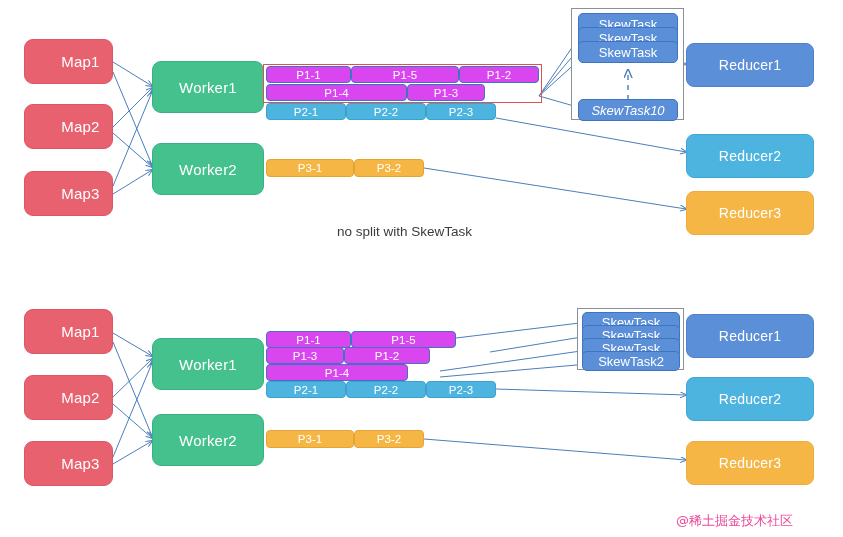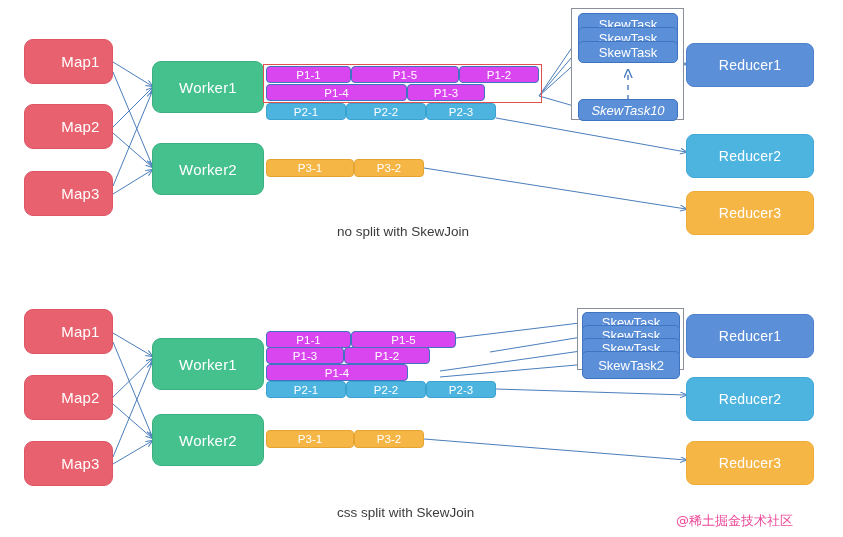--- a/index.html
+++ b/index.html
@@ -158,21 +158,21 @@
   <div class="node reducer1" style="left:686px;top:43px;width:128px;height:44px;">
     <span>Reducer1</span>
   </div>
   <div class="node reducer2" style="left:686px;top:134px;width:128px;height:44px;">
     <span>Reducer2</span>
   </div>
   <div class="node reducer3" style="left:686px;top:191px;width:128px;height:44px;">
     <span>Reducer3</span>
   </div>
 
-  <div class="caption" style="left:337px;top:224px;">no split with SkewJoin</div>
+  <div class="caption" style="left:337px;top:224px;">no split with SkewTask</div>
 
   <div class="node map" style="left:24px;top:309px;width:89px;height:45px;">
     <span>Map1</span>
   </div>
   <div class="node map" style="left:24px;top:375px;width:89px;height:45px;">
     <span>Map2</span>
   </div>
   <div class="node map" style="left:24px;top:441px;width:89px;height:45px;">
     <span>Map3</span>
   </div>
@@ -222,31 +222,30 @@
   <div class="skewgroup" style="left:577px;top:308px;width:107px;height:62px;"></div>
   <div class="skewtask" style="left:582px;top:312px;width:98px;height:20px;">
     <span>SkewTask</span>
   </div>
   <div class="skewtask" style="left:582px;top:325px;width:98px;height:20px;">
     <span>SkewTask</span>
   </div>
   <div class="skewtask" style="left:582px;top:338px;width:98px;height:20px;">
     <span>SkewTask</span>
   </div>
-  <div class="skewtask" style="left:582px;top:351px;width:98px;height:28px;">
+  <div class="skewtask" style="left:582px;top:351px;width:98px;height:20px;">
     <span>SkewTask2</span>
   </div>
 
   <div class="node reducer1" style="left:686px;top:314px;width:128px;height:44px;">
     <span>Reducer1</span>
   </div>
   <div class="node reducer2" style="left:686px;top:377px;width:128px;height:44px;">
     <span>Reducer2</span>
   </div>
   <div class="node reducer3" style="left:686px;top:441px;width:128px;height:44px;">
     <span>Reducer3</span>
   </div>
 
-  <div class="caption" style="left:337px;top:505px;">css split with SkewJoin</div>
 
   <div class="watermark" style="left:676px;top:512px;">@稀土掘金技术社区</div>
 
 </div>
 
 </body></html>

